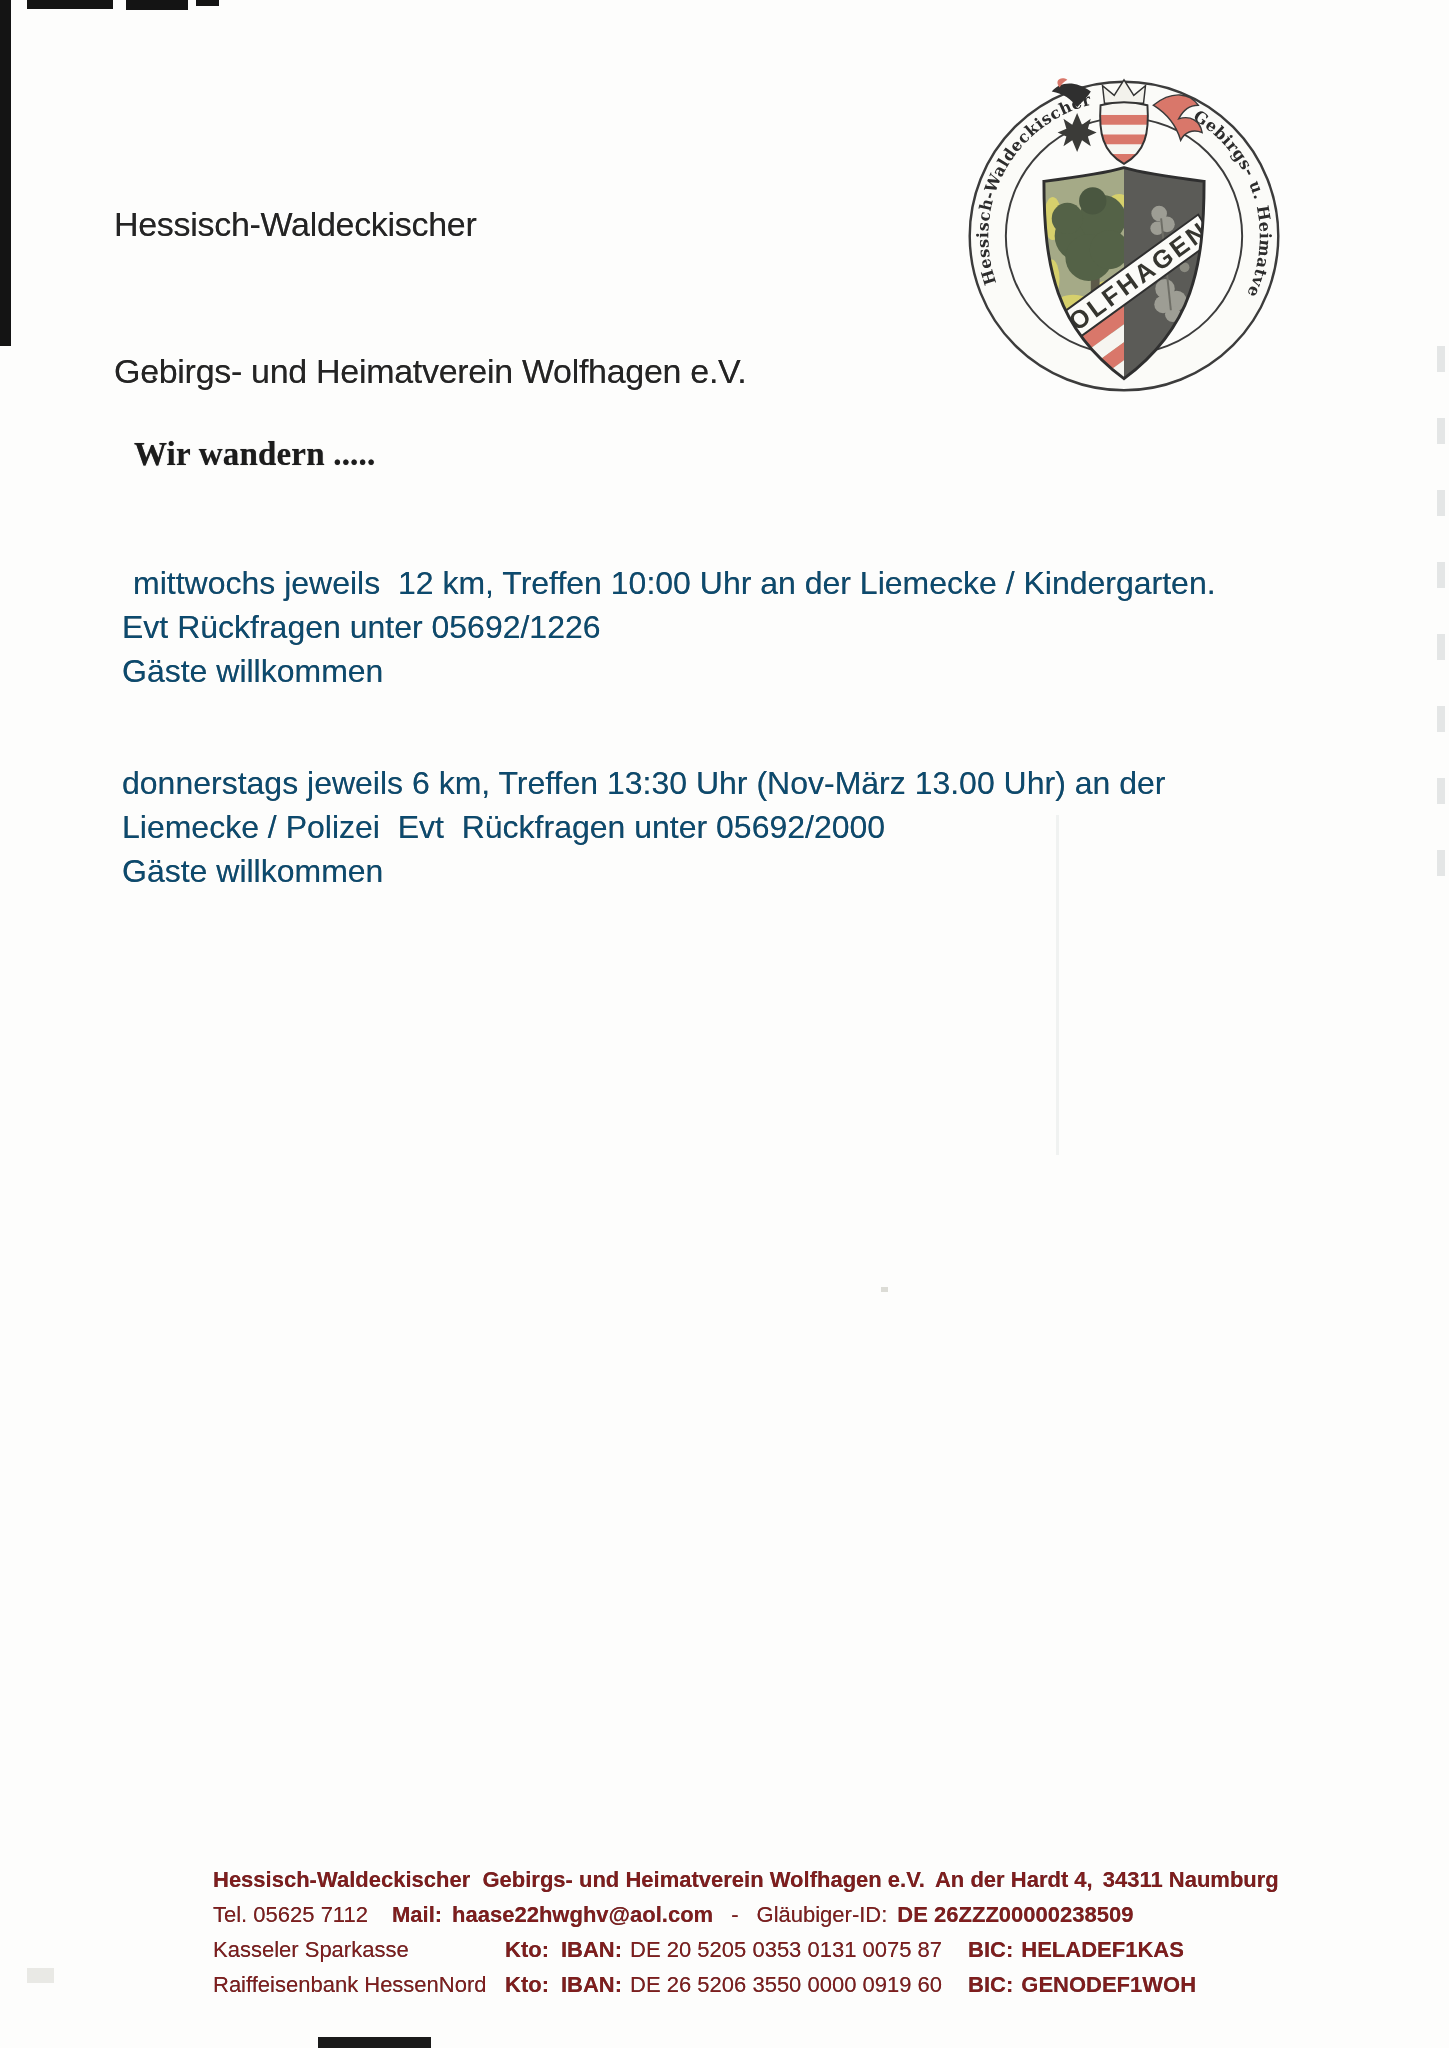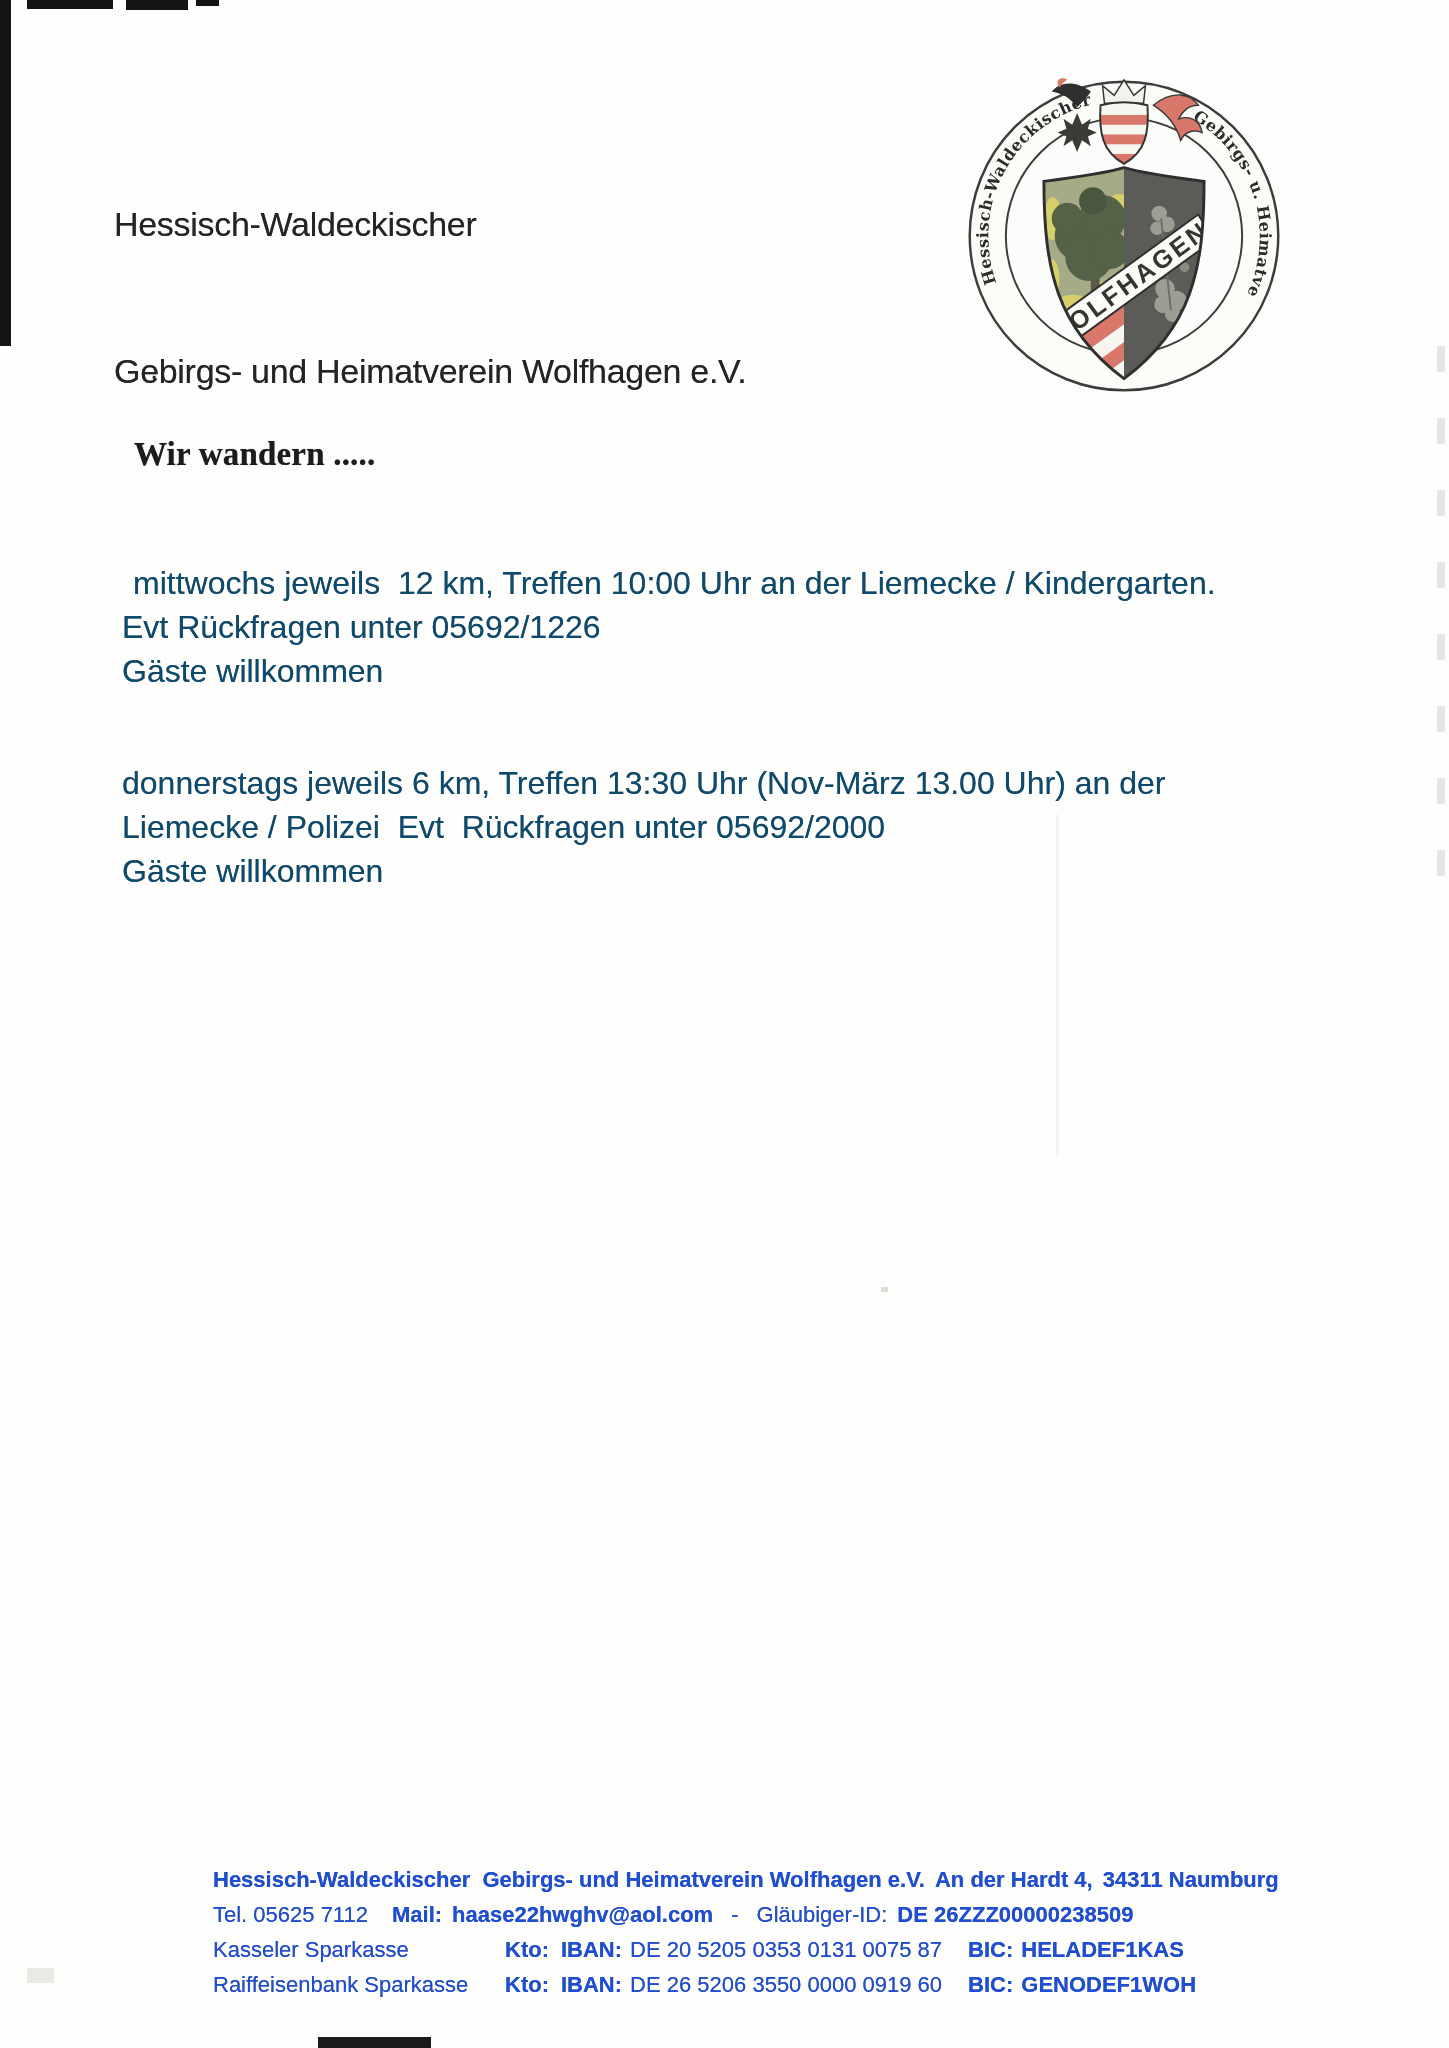--- a/index.html
+++ b/index.html
@@ -33,21 +33,21 @@
     font-size:33px;font-weight:700;letter-spacing:.2px;color:#1c1c1c;
     text-shadow:0 0 .7px rgba(20,20,20,.7);white-space:pre;font-family:Liberation Serif, serif;
   }
   .para{position:absolute;left:122px;font-size:32px;line-height:44px;color:#0c4a6e;
     text-shadow:0 0 .5px rgba(30,30,30,.6);}
   .para .ln{white-space:pre;}
   .p1{top:561px;}
   .p2{top:761px;}
   .ind{padding-left:11px;}
   
-  .letter-footer{position:absolute;left:213px;top:1862px;font-size:22px;line-height:35px;color:#1d4ed8;
+  .letter-footer{position:absolute;left:213px;top:1862px;font-size:22px;line-height:35px;color:#7f1d1d;
     text-shadow:0 0 .4px rgba(20,20,20,.65);}
   .f-line{white-space:pre;}
   .fw6{font-weight:600;}
   .fw7{font-weight:700;}
   .gap-r18{margin-right:18px;}
   .gap-r10{margin-right:10px;}
   .gap-r24{margin-right:24px;}
   .bank{display:inline-block;width:292px;}
   .kto{margin-right:12px;}
   .ibl{margin-right:8px;}
@@ -193,16 +193,16 @@
   <div class="para p2">
     <div class="ln">donnerstags jeweils 6 km, Treffen 13:30 Uhr (Nov-März 13.00 Uhr) an der</div>
     <div class="ln">Liemecke / Polizei  Evt  Rückfragen unter 05692/2000</div>
     <div class="ln">Gäste willkommen</div>
   </div>
 
   <div class="letter-footer">
     <div class="f-line"><span class="fw6 gap-r10">Hessisch-Waldeckischer  Gebirgs- und Heimatverein Wolfhagen e.V.</span><span class="fw6 gap-r10">An der Hardt 4,</span><span class="fw7">34311 Naumburg</span></div>
     <div class="f-line"><span class="gap-r24">Tel. 05625 7112</span><span class="fw7 gap-r10">Mail:</span><span class="fw7 gap-r18">haase22hwghv@aol.com</span><span class="gap-r18">-</span><span class="gap-r10">Gläubiger-ID:</span><span class="fw6">DE 26ZZZ00000238509</span></div>
     <div class="f-line"><span class="bank">Kasseler Sparkasse</span><span class="fw7 kto">Kto:</span><span class="fw7 ibl">IBAN:</span><span>DE 20 5205 0353 0131 0075 87</span><span class="fw7 bic">BIC:</span><span class="fw7">HELADEF1KAS</span></div>
-    <div class="f-line"><span class="bank">Raiffeisenbank Sparkasse</span><span class="fw7 kto">Kto:</span><span class="fw7 ibl">IBAN:</span><span>DE 26 5206 3550 0000 0919 60</span><span class="fw7 bic">BIC:</span><span class="fw7">GENODEF1WOH</span></div>
+    <div class="f-line"><span class="bank">Raiffeisenbank HessenNord</span><span class="fw7 kto">Kto:</span><span class="fw7 ibl">IBAN:</span><span>DE 26 5206 3550 0000 0919 60</span><span class="fw7 bic">BIC:</span><span class="fw7">GENODEF1WOH</span></div>
   </div>
 
 </div>
 
 </body></html>

